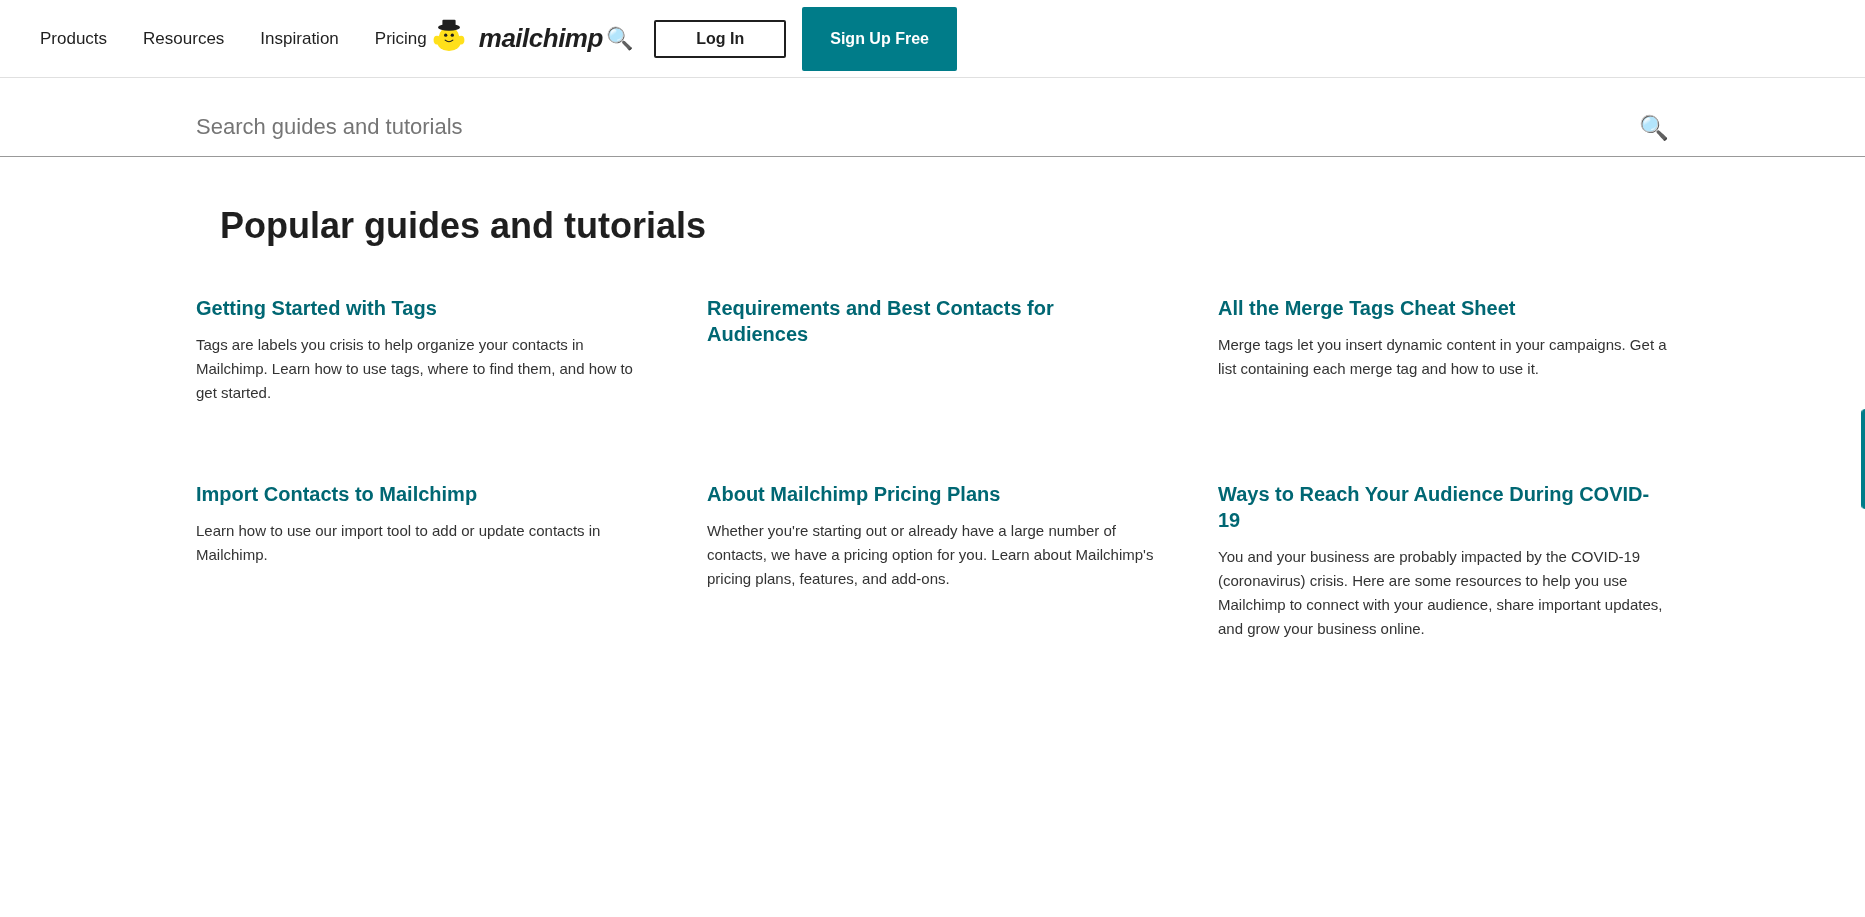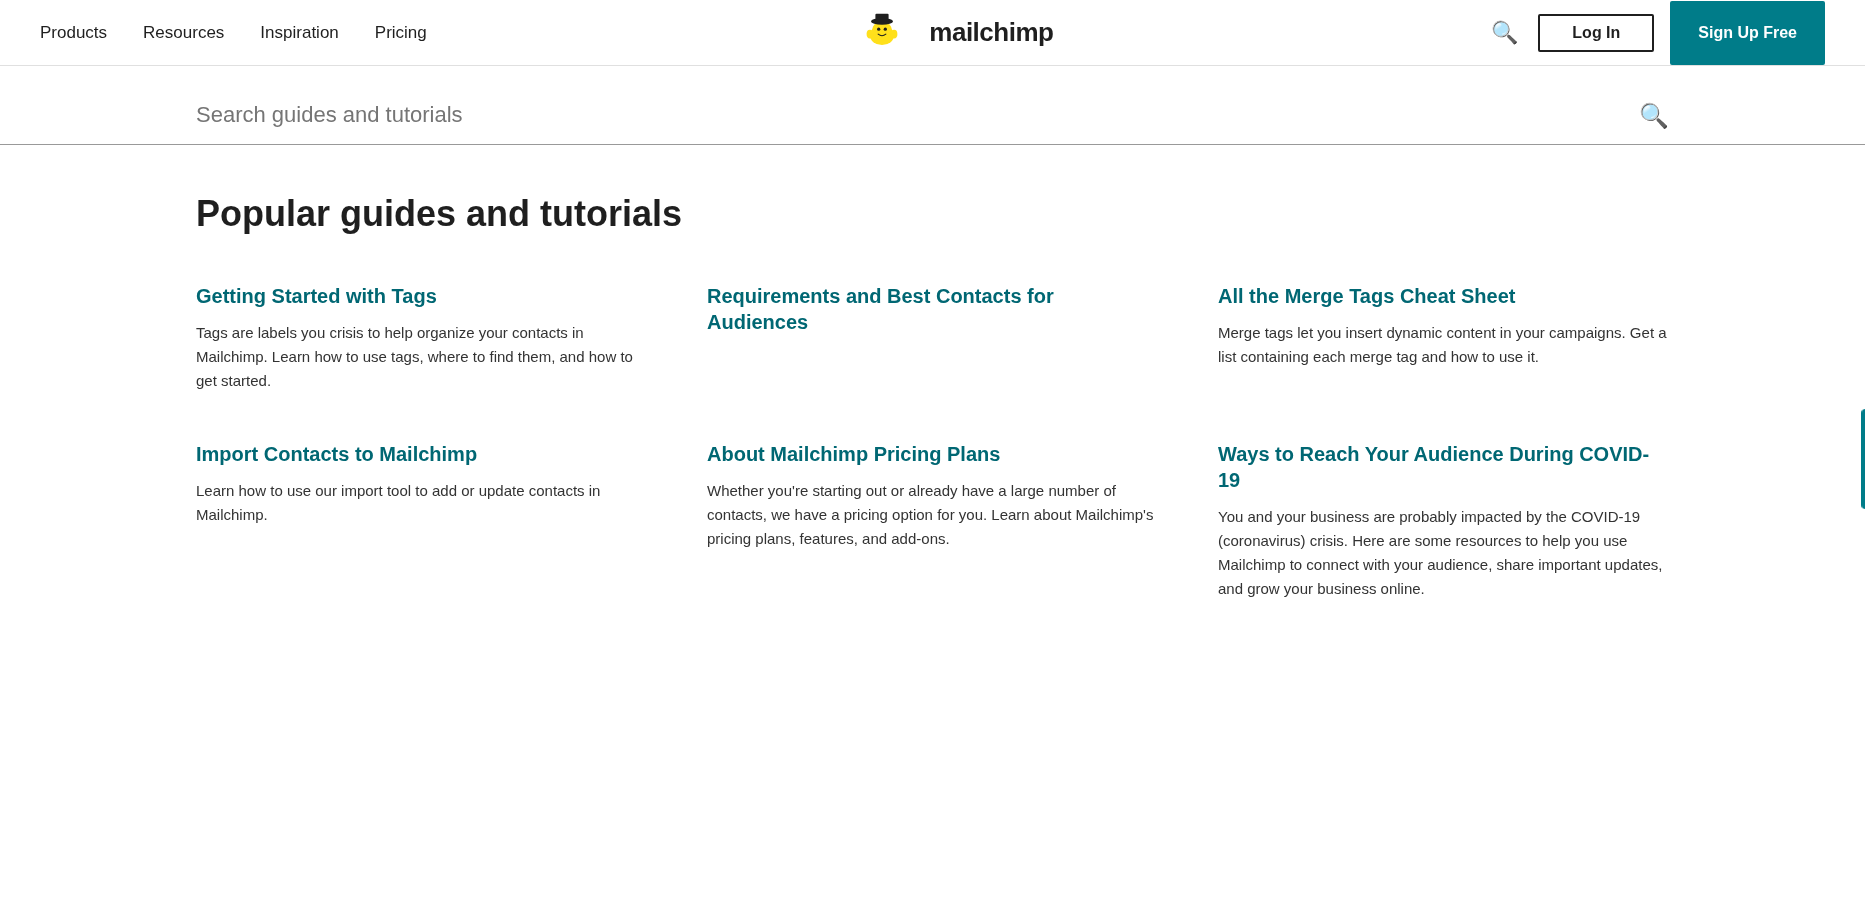--- a/index.html
+++ b/index.html
@@ -2,43 +2,44 @@
 <html><head>
   <meta charset="utf-8">
   <style>
     * { margin: 0; padding: 0; box-sizing: border-box; }
     body { font-family: 'Helvetica Neue', Helvetica, Arial, sans-serif; background: #fff; color: #1f1f1f; }
 
     
     .navbar {
       display: flex;
       align-items: center;
-      justify-content: space-between;
+      justify-content: flex-start;
       padding: 0 40px;
-      height: 66px;
+      height: 78px;
       border-bottom: 1px solid #e0e0e0;
       background: #fff;
     }
     .nav-left {
       display: flex;
       align-items: center;
       gap: 36px;
     }
     .nav-link {
       font-size: 17px;
       font-weight: 500;
       color: #1f1f1f;
       text-decoration: none;
       cursor: pointer;
     }
     .nav-logo {
       display: flex;
       align-items: center;
-      gap: 25px;
+      gap: 8px;
       text-decoration: none;
+      font-style: italic;
     }
     .nav-logo-text {
       font-size: 26px;
       font-weight: 700;
       color: #1f1f1f;
       letter-spacing: -0.5px;
     }
     .nav-right {
       display: flex;
       align-items: center;
@@ -49,21 +50,21 @@
       border: none;
       cursor: pointer;
       font-size: 22px;
       color: #1f1f1f;
       padding: 4px;
     }
     .btn-login {
       border: 2px solid #1f1f1f;
       background: #fff;
       color: #1f1f1f;
-      padding: 8px 32px;
+      padding: 8px 40px;
       font-size: 16px;
       font-weight: 600;
       cursor: pointer;
       border-radius: 2px;
     }
     .btn-signup {
       background: #007c89;
       color: #fff;
       border: none;
       padding: 23px 28px;
@@ -104,27 +105,28 @@
 
     
     .main-content {
       padding: 48px 196px;
     }
     .section-title {
       font-size: 36px;
       font-weight: 700;
       color: #1f1f1f;
       margin-bottom: 48px;
+      margin-left: 24px;
     }
 
     
     .guides-grid {
       display: grid;
       grid-template-columns: 1fr 1fr 1fr;
-      gap: 48px 60px;
+      gap: 76px 60px;
     }
     .guide-card {
       display: flex;
       flex-direction: column;
       gap: 12px;
     }
     .guide-title {
       font-size: 20px;
       font-weight: 600;
       color: #006773;

